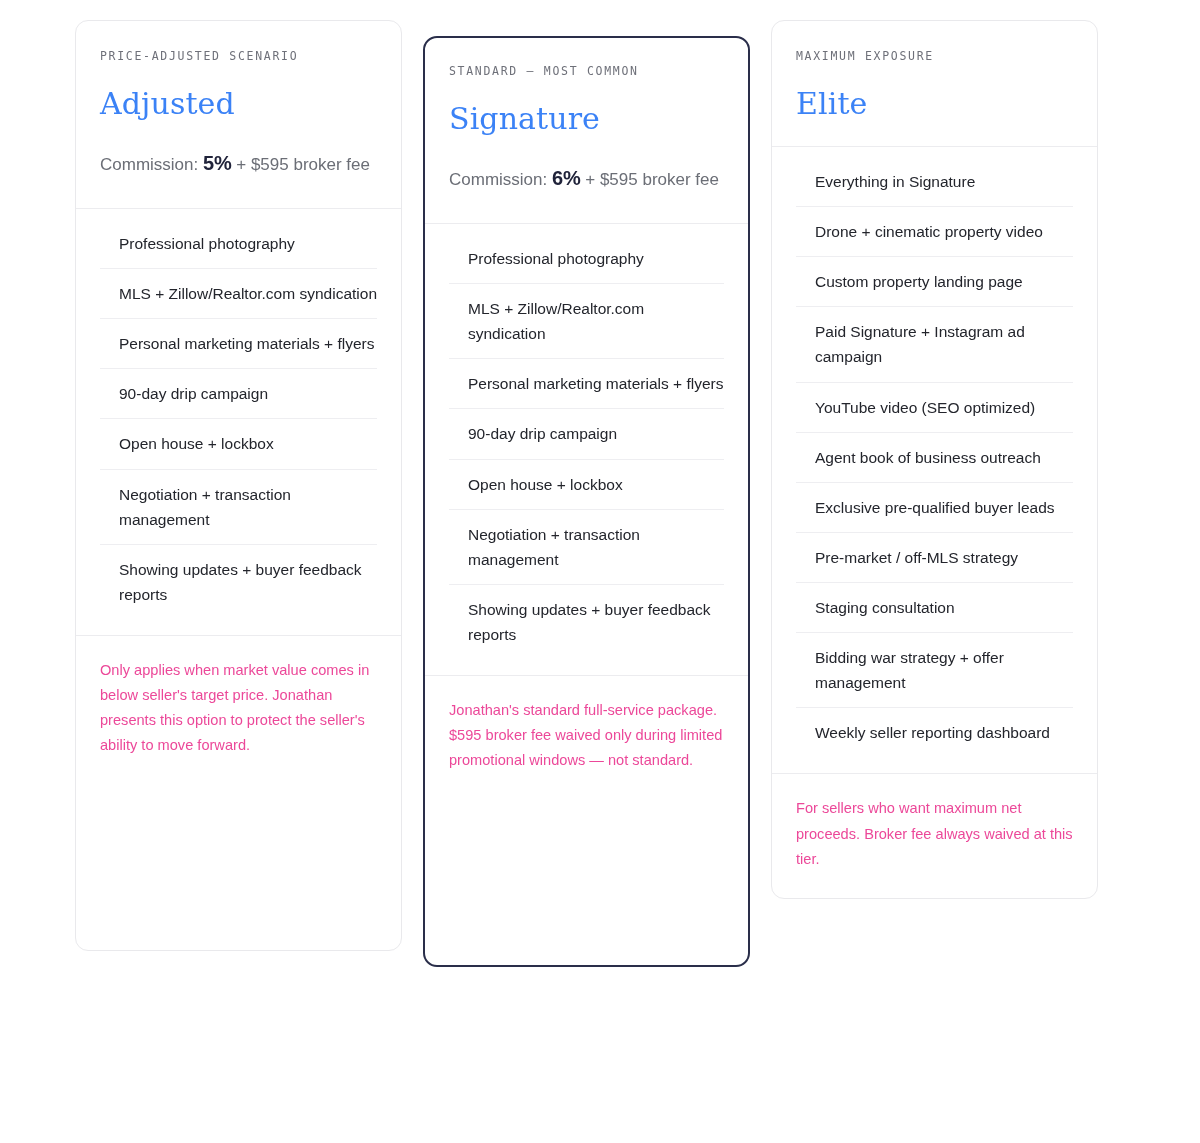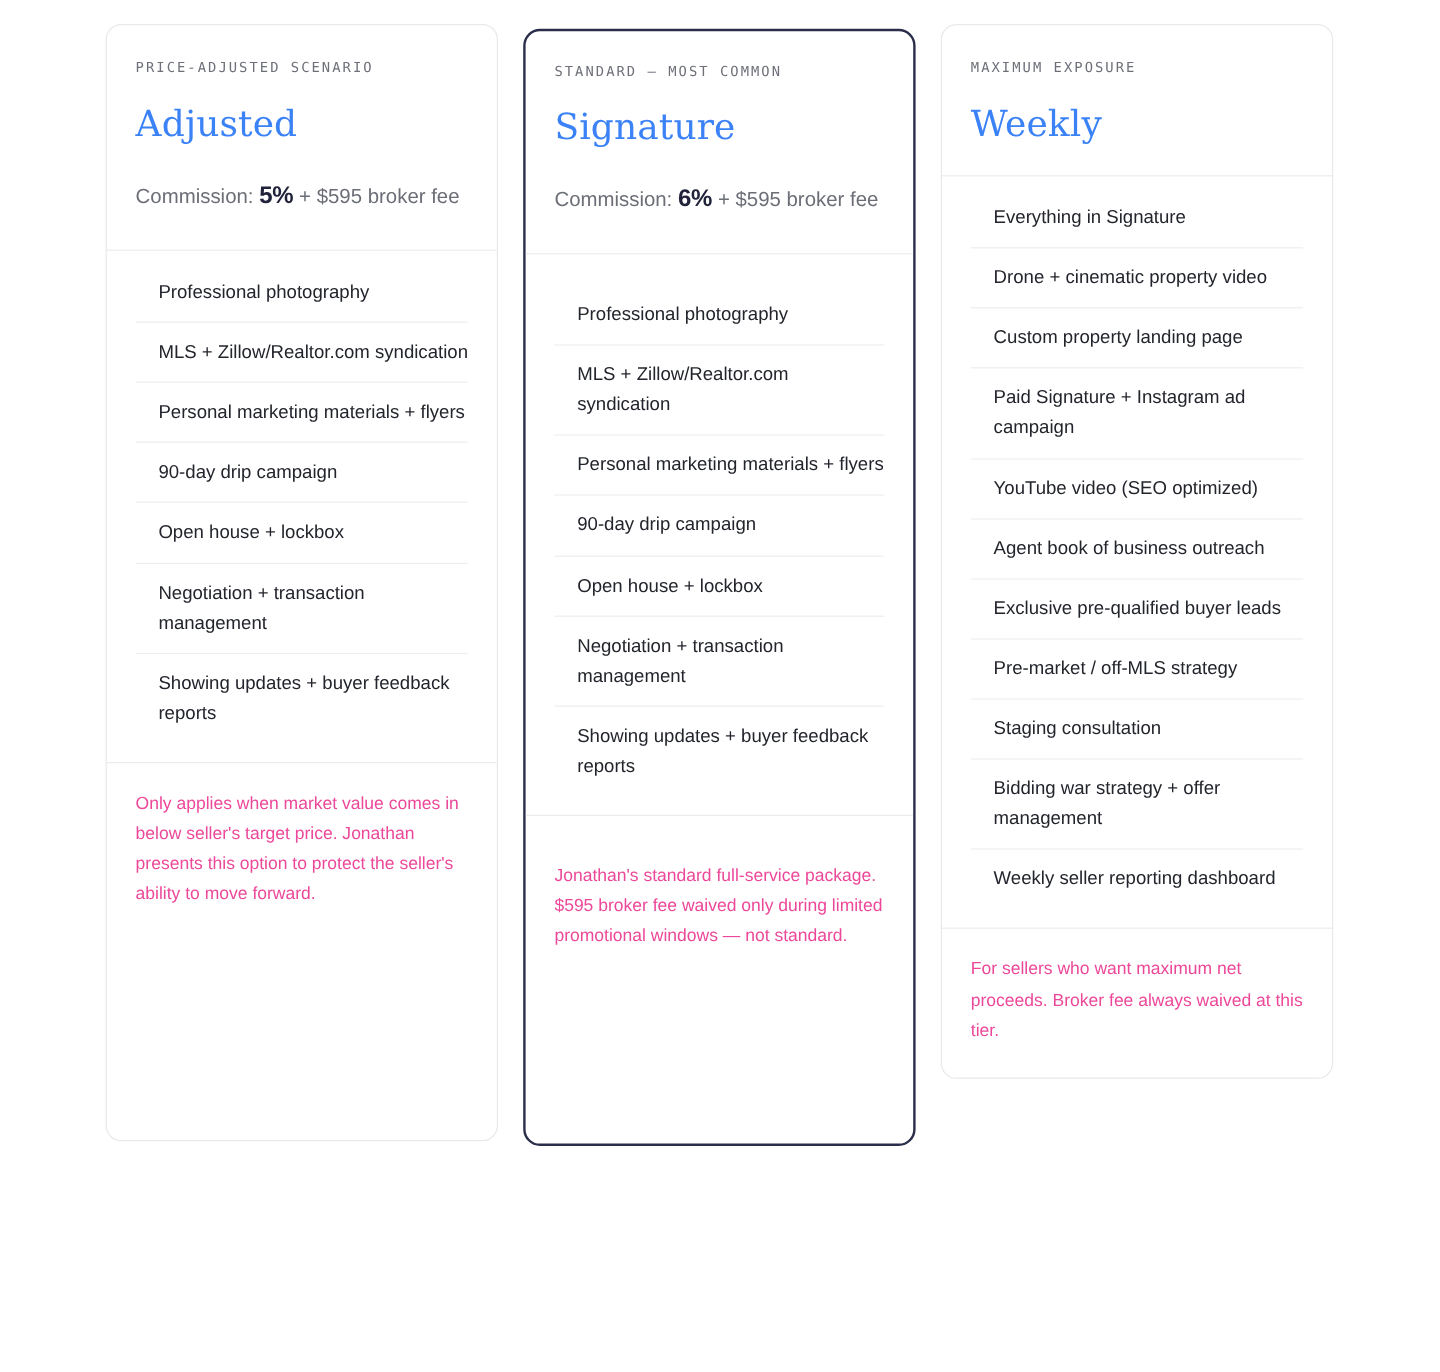--- a/index.html
+++ b/index.html
@@ -7,43 +7,42 @@
   html, body {
     width: 1200px;
     height: 1143px;
     background: #ffffff;
     font-family: "Liberation Sans", sans-serif;
     -webkit-font-smoothing: antialiased;
   }
 
   .pricing-grid {
     position: absolute;
-    left: 88px;
+    left: 75px;
     top: 20px;
     width: 1025px;
     display: flex;
     align-items: flex-start;
     gap: 21px;
   }
 
   .card {
     width: 327px;
     background: #ffffff;
     border: 1px solid #e9e9ec;
     border-radius: 13px;
     display: flex;
     flex-direction: column;
     overflow: hidden;
   }
 
   .card.featured {
     border: 2px solid #2a2e4a;
     border-radius: 14px;
-    margin-top: 4px;
-    gap: 16px;
+    margin-top: 16px;
   }
 
   
   .card-header {
     padding: 28px 24px 26px 24px;
     border-bottom: 1px solid #ececef;
   }
   .card.featured .card-header { padding-top: 26px; }
 
   .eyebrow {
@@ -142,21 +141,21 @@
         <li class="feature-item">Open house + lockbox</li>
         <li class="feature-item">Negotiation + transaction management</li>
         <li class="feature-item">Showing updates + buyer feedback reports</li>
       </ul>
       <div class="note">Jonathan's standard full-service package. $595 broker fee waived only during limited promotional windows — not standard.</div>
       <div class="spacer"></div>
     </div>
     <div class="card" style="min-height: 0px;">
       <div class="card-header">
         <div class="eyebrow">MAXIMUM EXPOSURE</div>
-        <div class="tier-name">Weekly</div>
+        <div class="tier-name">Elite</div>
       </div>
       <ul class="features">
         <li class="feature-item">Everything in Signature</li>
         <li class="feature-item">Drone + cinematic property video</li>
         <li class="feature-item">Custom property landing page</li>
         <li class="feature-item">Paid Signature + Instagram ad campaign</li>
         <li class="feature-item">YouTube video (SEO optimized)</li>
         <li class="feature-item">Agent book of business outreach</li>
         <li class="feature-item">Exclusive pre-qualified buyer leads</li>
         <li class="feature-item">Pre-market / off-MLS strategy</li>

